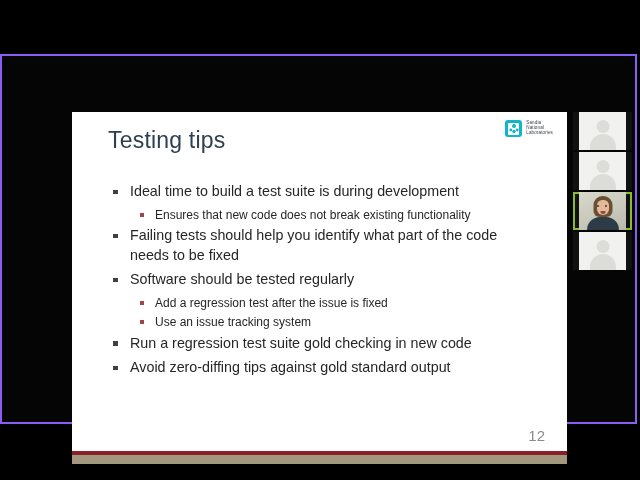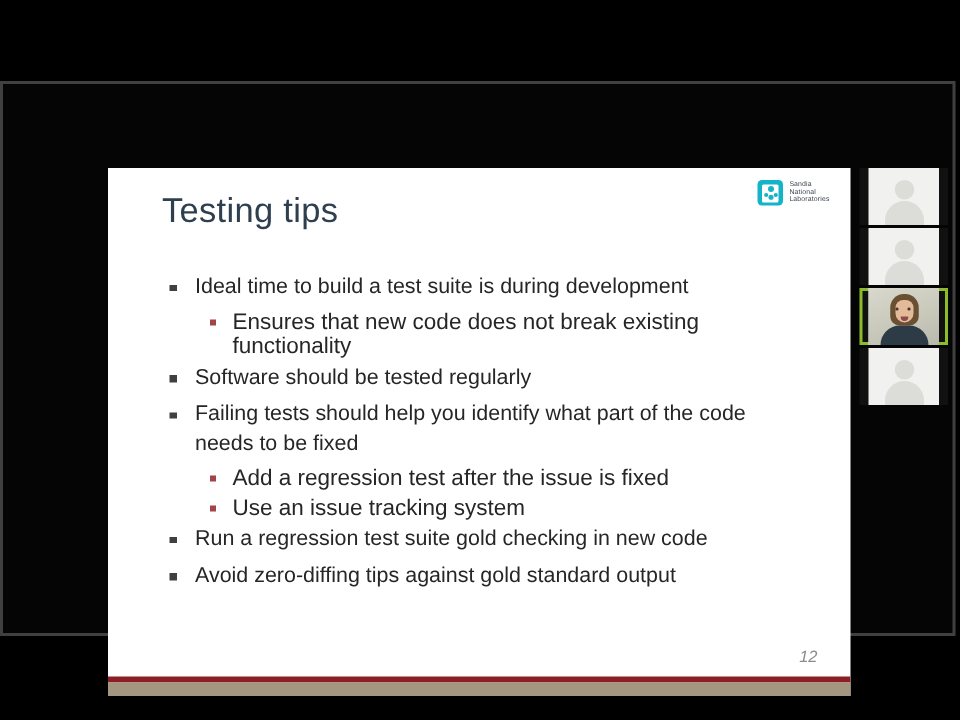--- a/index.html
+++ b/index.html
@@ -20,21 +20,21 @@
     background: #000000;
   }
 
   
   #share-frame {
     position: absolute;
     left: 0px;
     top: 54px;
     width: 637px;
     height: 370px;
-    border: 2px solid #404040;
+    border: 2px solid #8b5cf6;
     background: #050505;
   }
 
   
   #slide {
     position: absolute;
     left: 70px;
     top: 56px;
     width: 495px;
     height: 352px;
@@ -114,21 +114,21 @@
     color: #262626;
   }
   .b1 {
     padding-left: 20px;
     font-size: 14.3px;
     line-height: 19.5px;
     margin-bottom: 5px;
   }
   .b2 {
     padding-left: 45px;
-    font-size: 15px;
+    font-size: 12px;
     line-height: 16.5px;
     margin-bottom: 3px;
     align-items: center;
   }
   .b1::before {
     content: "";
     position: absolute;
     left: 3px;
     top: 7.5px;
     width: 4.5px;
@@ -148,23 +148,22 @@
   .link {
     color: #3f9fae;
     text-decoration: underline;
   }
 
   
   #slide-page-number {
     position: absolute;
     right: 22px;
     bottom: 20px;
-    font-size: 11px;
+    font-size: 15px;
     color: #8c8c8c;
-    font-style: italic;
   }
   #ribbon-dark {
     position: absolute;
     left: 0;
     bottom: 9px;
     width: 100%;
     height: 4px;
     background: #8b1f28;
   }
   #ribbon-tan {
@@ -298,24 +297,24 @@
       </div>
 
       <div id="bullets">
         <div class="b1">
           <span class="b-text">Ideal time to build a test suite is during development</span>
         </div>
         <div class="b2">
           <span class="b-text">Ensures that new code does not break existing functionality</span>
         </div>
         <div class="b1">
+          <span class="b-text">Failing tests should help you identify what part of the code needs to be fixed</span>
+        </div>
+        <div class="b1">
           <span class="b-text">Software should be tested regularly</span>
-        </div>
-        <div class="b1">
-          <span class="b-text">Failing tests should help you identify what part of the code needs to be fixed</span>
         </div>
         <div class="b2">
           <span class="b-text">Add a regression test after the issue is fixed</span>
         </div>
         <div class="b2">
           <span class="b-text">Use an issue tracking system</span>
         </div>
         <div class="b1">
           <span class="b-text">Run a regression test suite gold checking in new code</span>
         </div>

